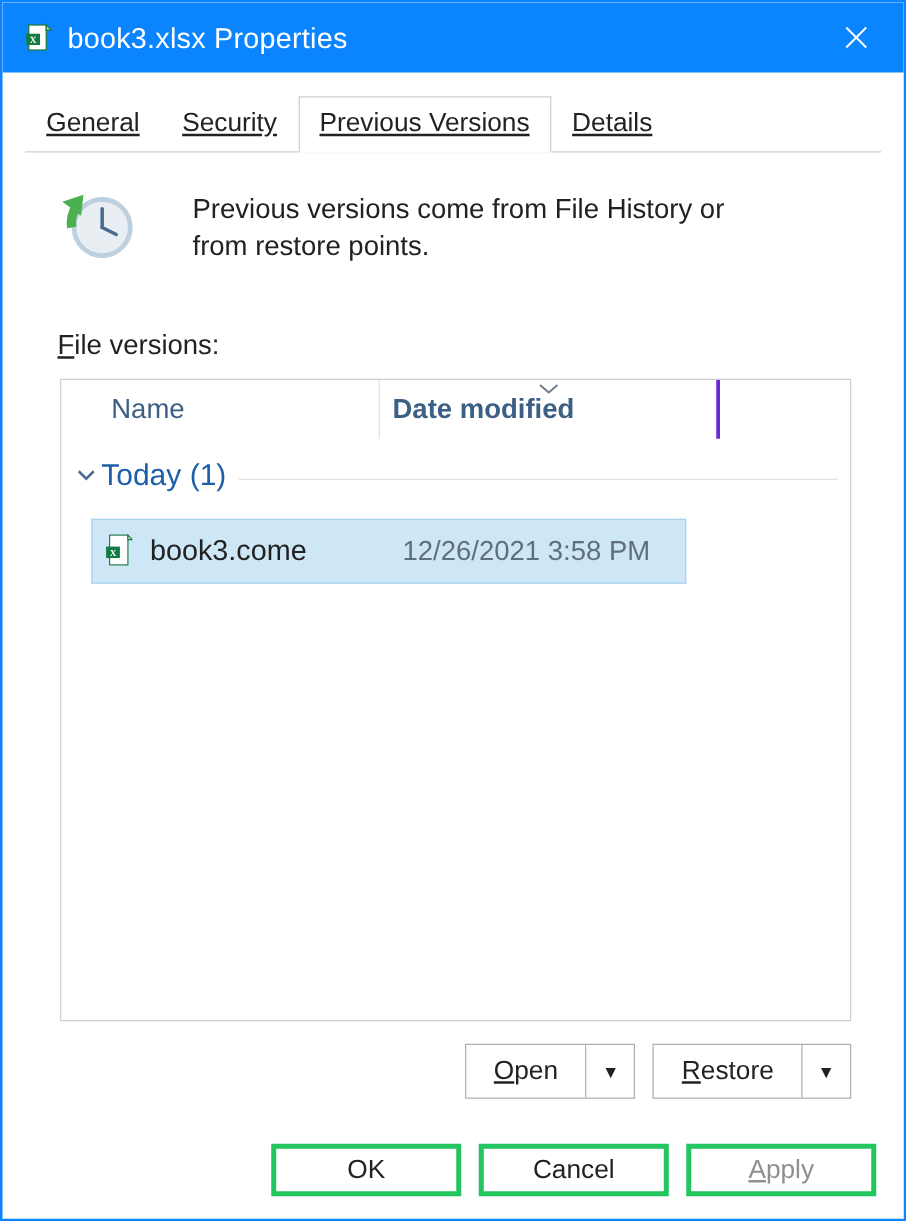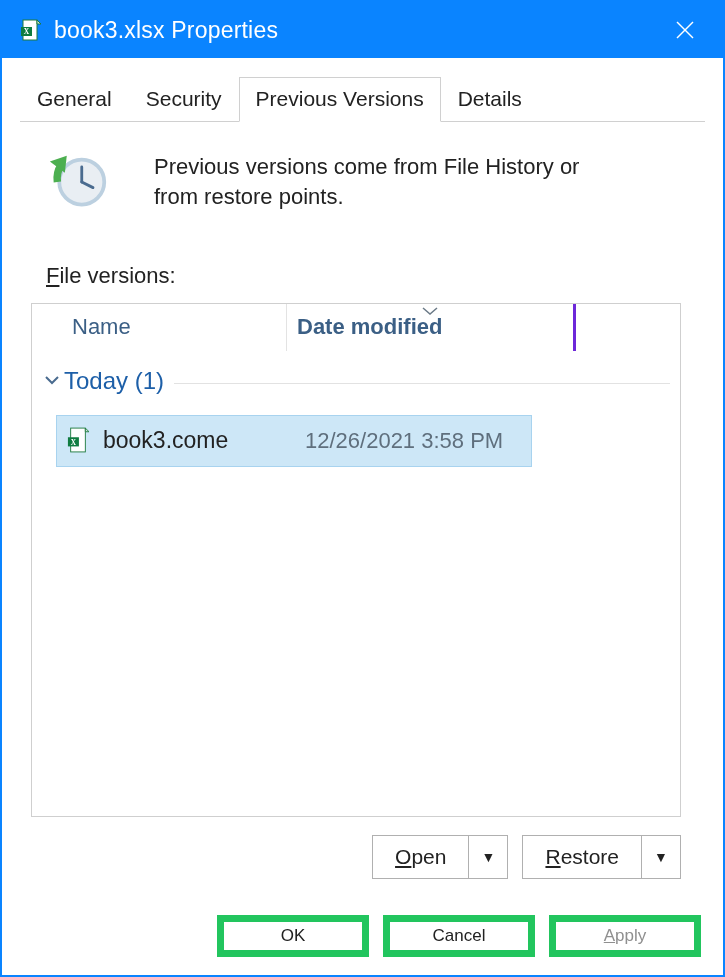--- a/index.html
+++ b/index.html
@@ -50,41 +50,42 @@
   }
   .tab {
     padding: 9px 16px 10px 16px;
     font-size: 21px;
     color: #222;
     position: relative;
     top: 1px;
     border: 1px solid transparent;
     border-bottom: none;
     background: transparent;
+    text-decoration: underline;
   }
   .tab.active {
     border-color: #d0d0d0;
     background: #fff;
     border-bottom: 1px solid #fff;
   }
   
   .info-row {
     display: flex;
     align-items: flex-start;
     padding: 30px 22px 0 28px;
     gap: 22px;
   }
   .history-icon { width: 60px; height: 60px; flex: 0 0 auto; }
   .info-text { font-size: 22px; line-height: 1.38; color: #222; max-width: 470px; margin-left: 24px; }
   
   .fv-label { margin: 50px 0 10px 26px; font-size: 22px; color: #222; }
   .fv-label .ul { text-decoration: underline; }
   
   .versions-box {
-    margin: 4px 24px 0 11px;
+    margin: 4px 24px 0 28px;
     border: 1px solid #cfcfcf;
     height: 514px;
     display: flex;
     flex-direction: column;
     background: #fff;
   }
   .columns {
     display: flex;
     height: 47px;
     font-size: 22px;
@@ -152,23 +153,23 @@
   .dialog-buttons {
     display: flex;
     justify-content: flex-end;
     gap: 14px;
     padding: 0 22px 18px 0;
     margin-top: auto;
   }
   .dlg-btn {
     width: 152px;
     height: 42px;
-    border: 7px solid #22c55e;
-    background: #fff;
-    font-size: 17px;
+    border: 4px solid #22c55e;
+    background: #fff;
+    font-size: 21px;
     display: flex; align-items: center; justify-content: center;
   }
   .dlg-btn.disabled { color: #8f8f8f; }
   .dlg-btn .ul { text-decoration: underline; }
 </style>
 </head>
 <body>
 
 <div class="titlebar">
   <span class="app-icon">

